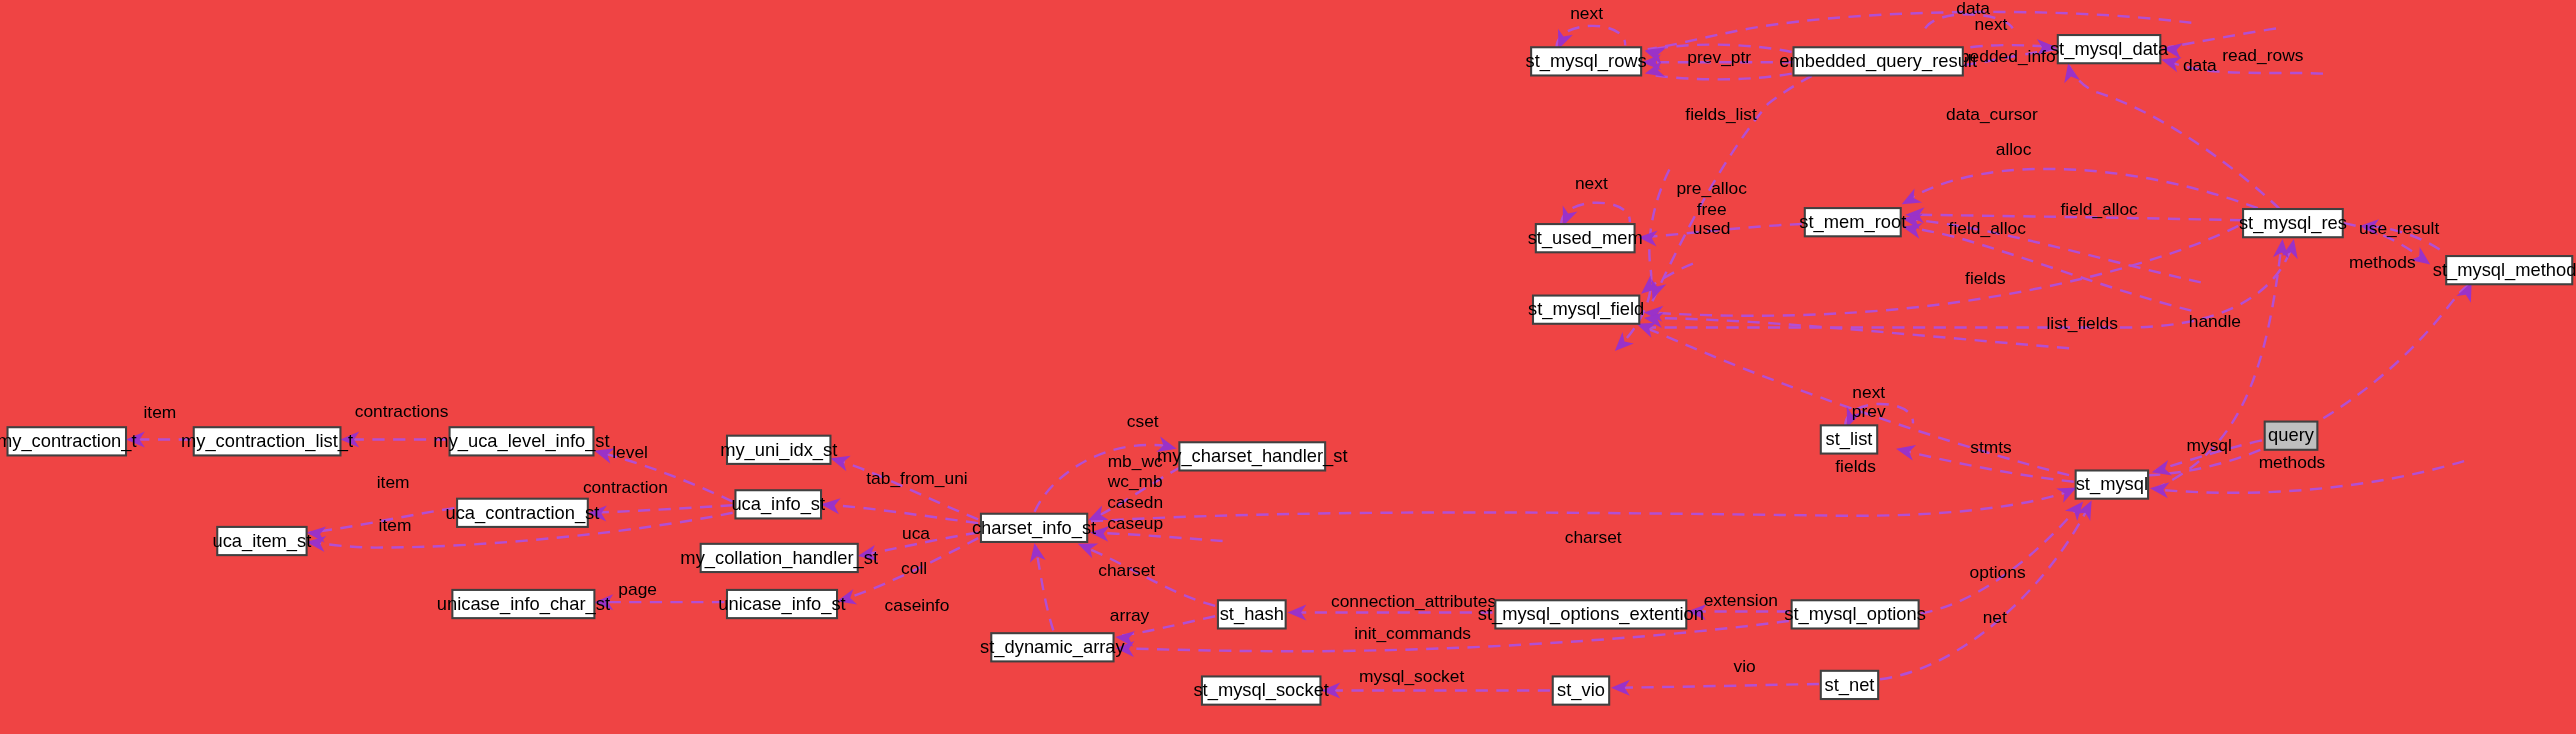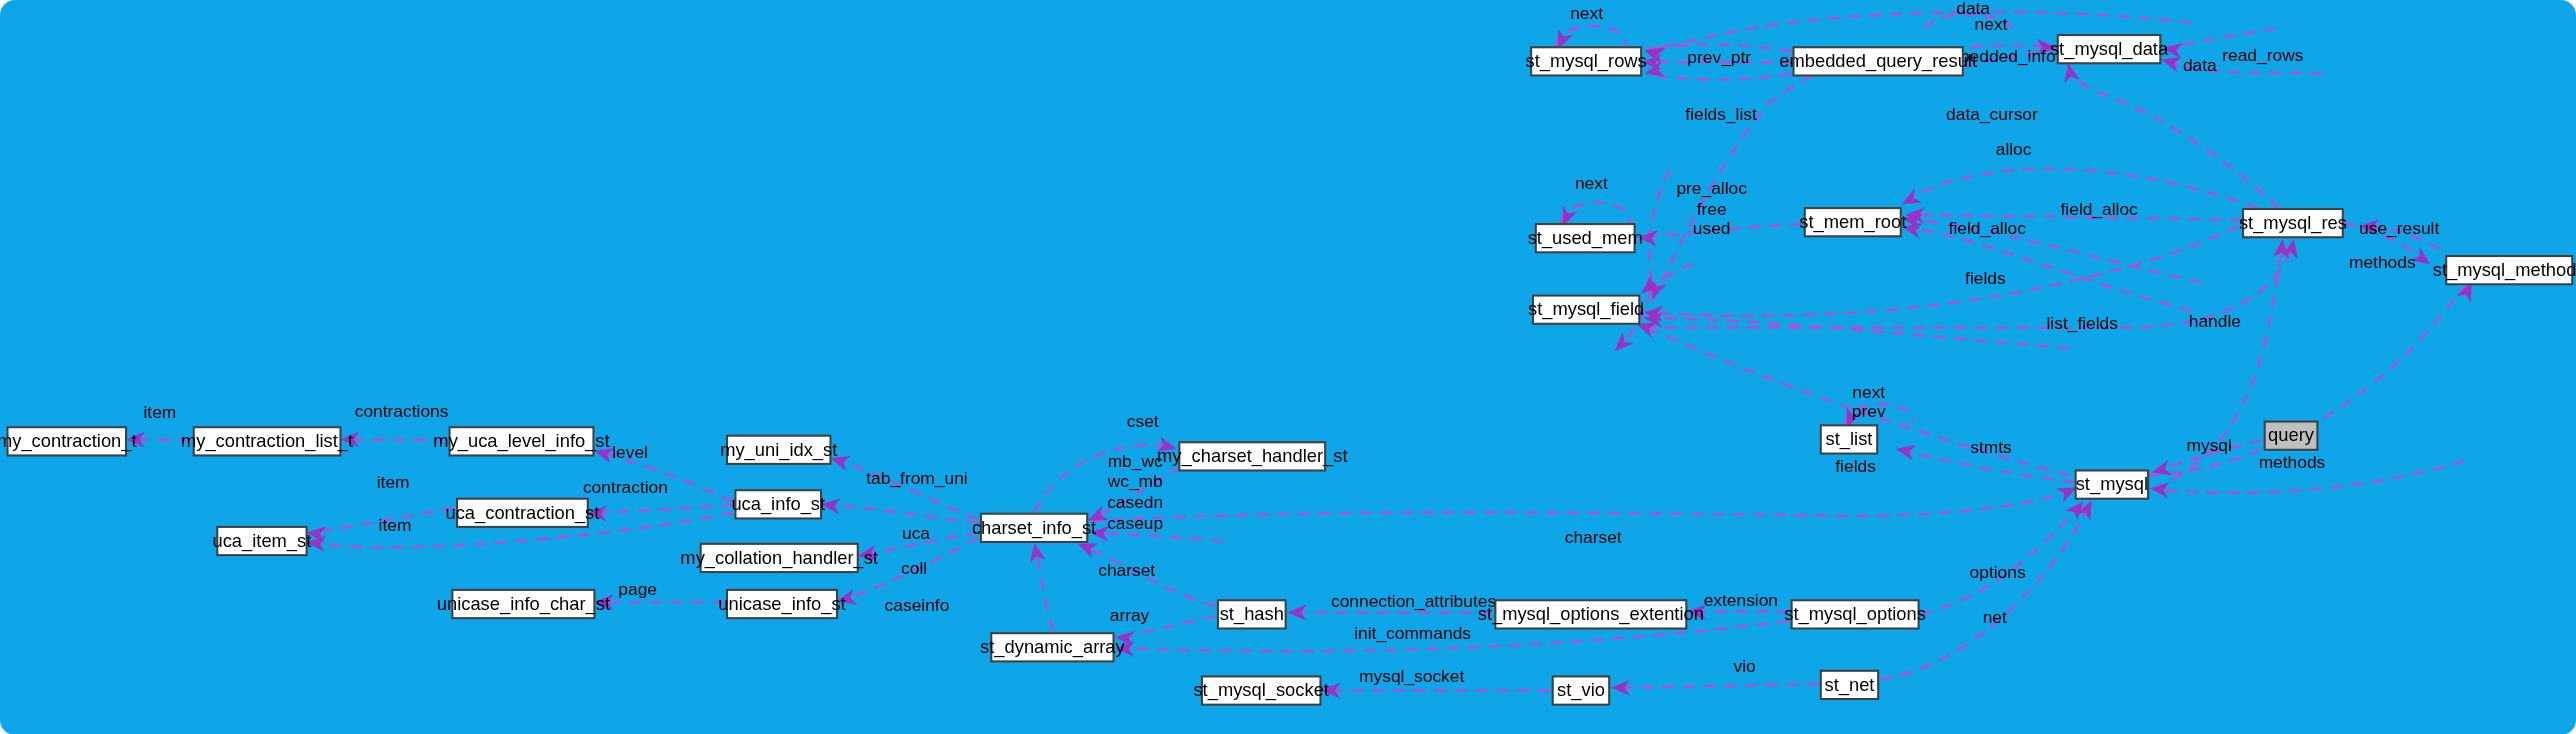--- a/index.html
+++ b/index.html
@@ -4,24 +4,23 @@
 <style>
   html, body {
     margin: 0;
     padding: 0;
     background: #ffffff;
   }
   #diagram-root {
     position: relative;
     width: 2576px;
     height: 735px;
-    background: #0ea5e9;
+    background: #ef4444;
     font-family: "Liberation Sans", sans-serif;
     overflow: hidden;
-    border-radius: 15px;
   }
   svg#graph {
     position: absolute;
     left: 0;
     top: 0;
     width: 2576px;
     height: 735px;
   }
   .node-box {
     fill: #ffffff;

